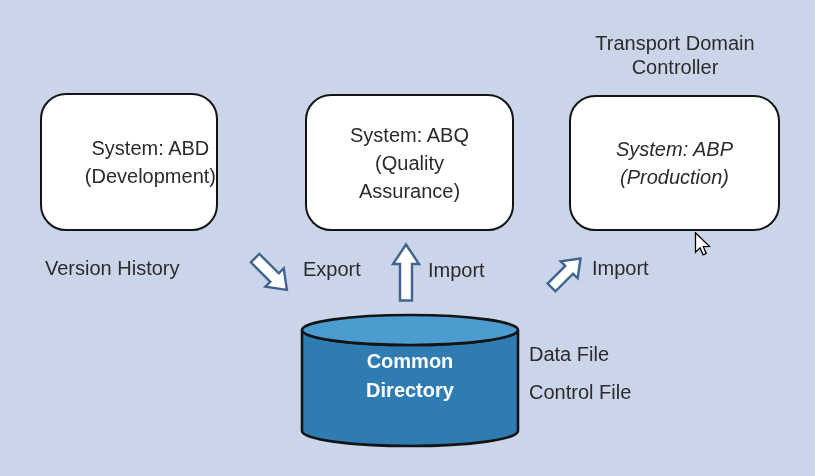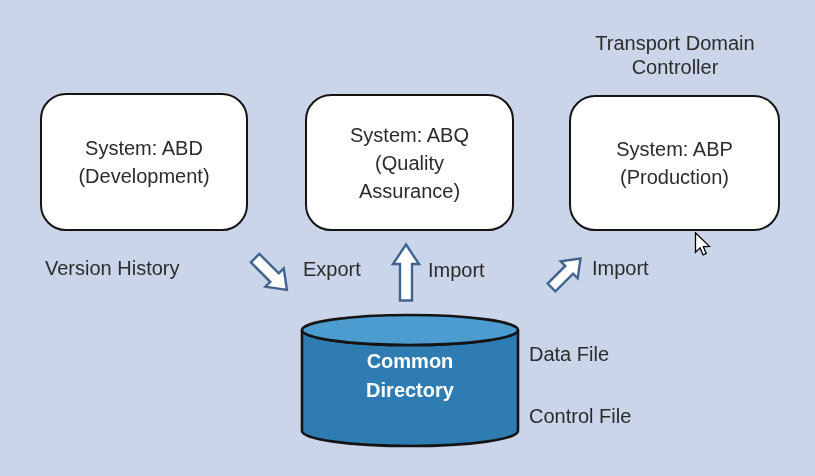--- a/index.html
+++ b/index.html
@@ -11,32 +11,32 @@
     padding-left:30px;
   }
   .sysbox {
     position:absolute; background:#ffffff;
     border:2px solid #141414; border-radius:26px;
     display:flex; align-items:center; justify-content:center;
     text-align:center; font-size:20px; line-height:28px;
     box-sizing:border-box;
   }
   .sysbox span { display:block; }
-  #box-abd { left:40px;  top:93px; width:208px; height:138px; }
+  #box-abd { left:40px;  top:93px; width:178px; height:138px;justify-content:flex-end; }
   #box-abq { left:305px; top:94px; width:209px; height:137px;align-items:center; }
-  #box-abp { left:569px; top:95px; width:211px; height:136px; }
+  #box-abp { left:569px; top:95px; width:211px; height:136px;font-style:italic; }
 
   .label { position:absolute; font-size:20px; line-height:24px; white-space:nowrap;text-align:right; }
   #tdc-label { left:570px; top:31px; width:210px; text-align:center; white-space:normal; }
   #version-history { left:45px;  top:256px; }
   #export-label    { left:303px; top:257px; }
   #import-label-1  { left:428px; top:258px; }
   #import-label-2  { left:592px; top:256px; }
   #data-file       { left:529px; top:342px; }
-  #control-file    { left:529px; top:380px;margin-top:24px; }
+  #control-file    { left:529px; top:380px; }
 
   .arrow-wrap { position:absolute; }
   .arrow-wrap svg { position:absolute; overflow:visible; }
 
   #cylinder-svg { position:absolute; left:300px; top:313px; }
   #cylinder-text {
     position:absolute; left:302px; top:347px; width:216px;
     text-align:center; color:#ffffff; font-weight:bold;
     font-size:20px; line-height:29px;
   }

